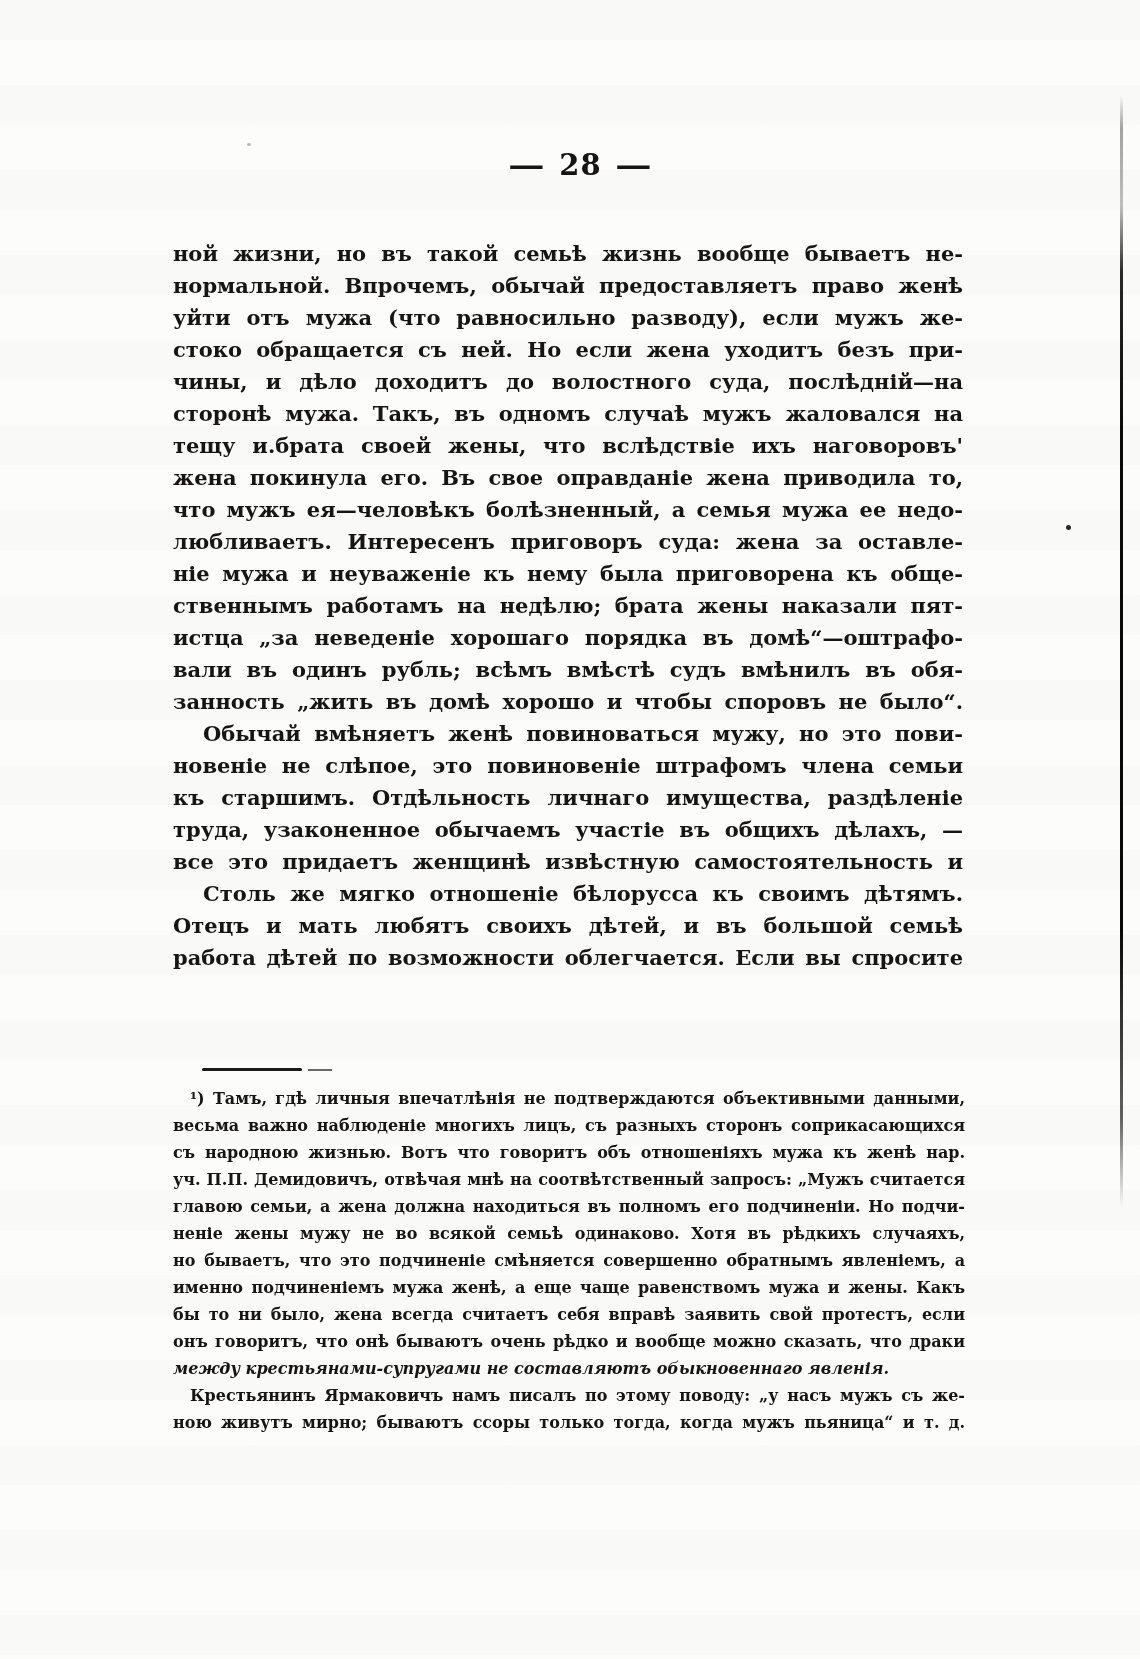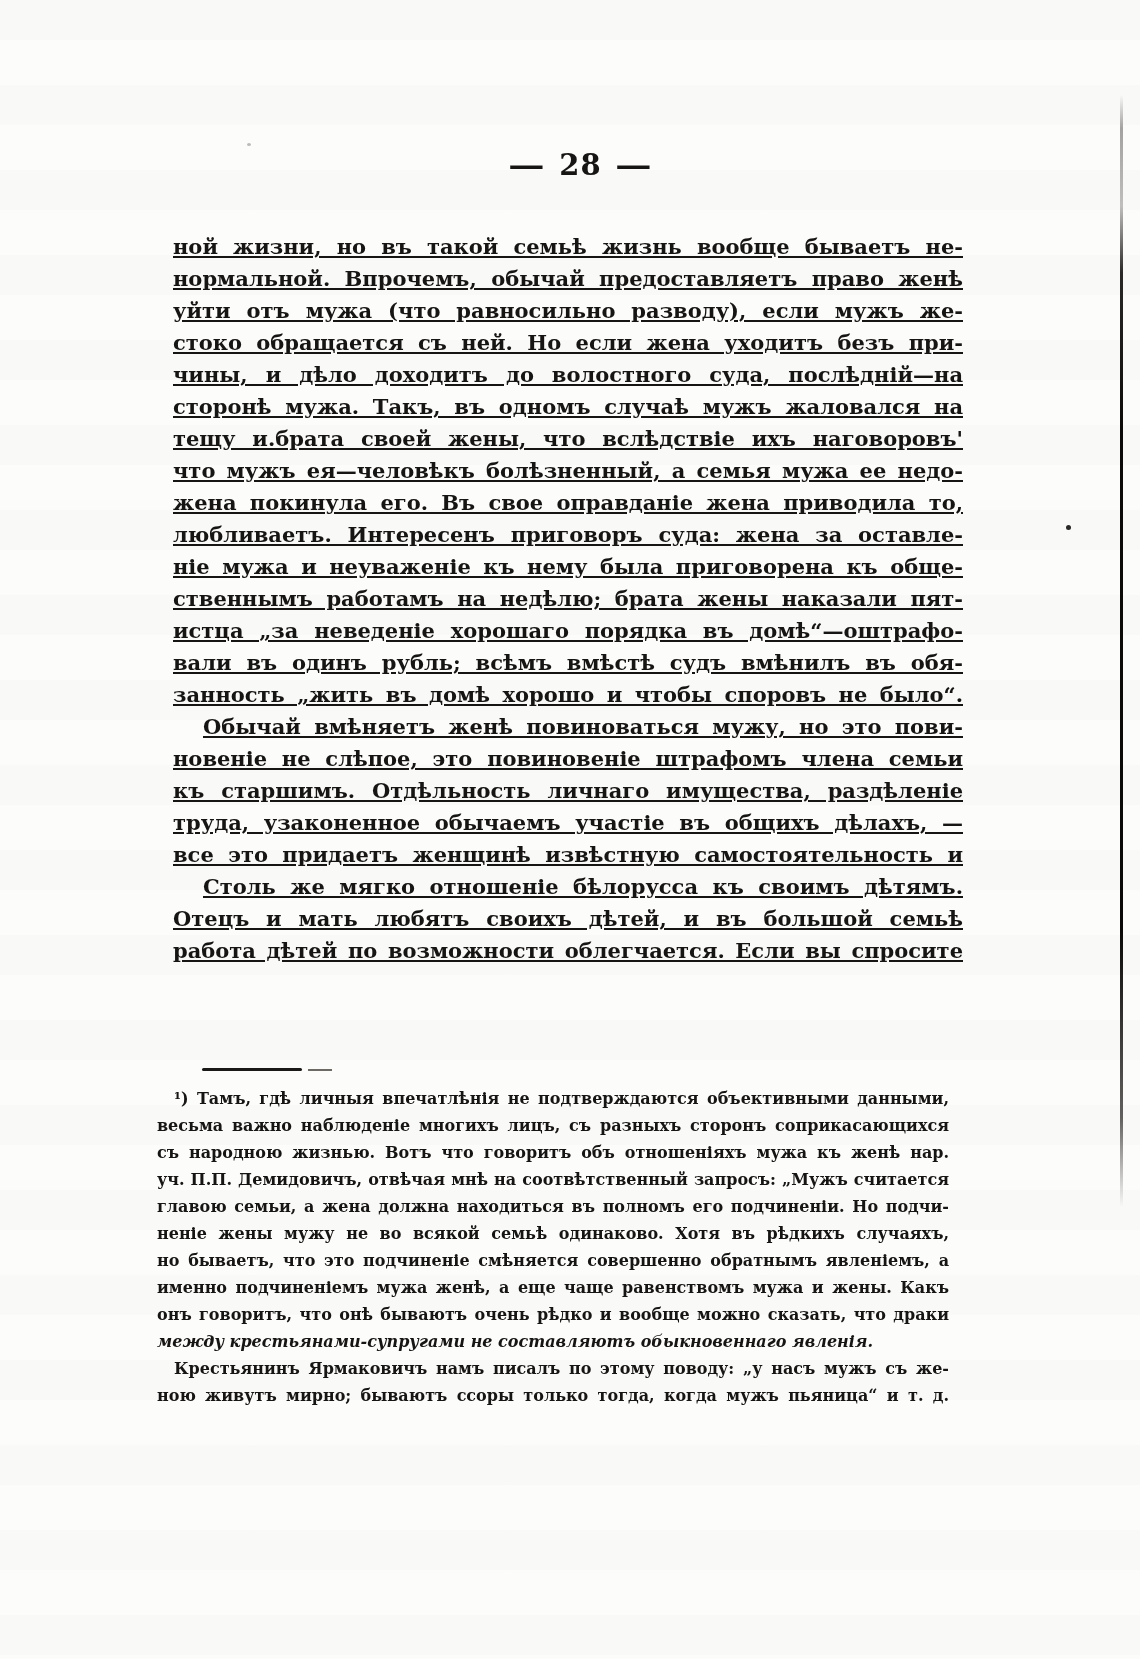--- a/index.html
+++ b/index.html
@@ -19,39 +19,39 @@
   .page-header{
     position:absolute;
     left:173px;top:148px;width:815px;
     display:flex;justify-content:center;align-items:center;gap:17px;
     font-size:29px;font-weight:700;line-height:34px;
     letter-spacing:1px;
   }
   .page-header .dash{font-weight:700;transform:scaleX(1.25);}
   .main-text{
     position:absolute;
-    left:173px;top:231px;width:790px;text-decoration:underline;
+    left:173px;top:238px;width:790px;
   }
   .main-text .line{
     font-size:21px;font-weight:700;line-height:32px;
     text-align:justify;text-align-last:justify;
     white-space:nowrap;
   }
   .main-text .line.indent{text-indent:30px;}
   .footnote-rule{
     position:absolute;left:202px;top:1068px;width:100px;height:3px;
     background:#1c1a18;border-radius:2px;
   }
   .footnote-rule .tail{
     position:absolute;left:106px;top:1px;width:24px;height:2px;
     background:#6d6a66;
   }
   .footnote{
     position:absolute;
-    left:157px;top:1085px;width:792px;
+    left:173px;top:1085px;width:792px;
   }
   .footnote .line{
     font-size:16px;font-weight:700;line-height:27px;
     text-align:justify;text-align-last:justify;
     white-space:nowrap;
   }
   .footnote .line.indent{text-indent:17px;}
   .footnote .line.short{text-align-last:left;font-style:italic;}
   .page-edge-line{
     position:absolute;left:1120px;top:95px;width:3px;height:1112px;
@@ -87,22 +87,22 @@
 
   <div class="main-text" id="main-text">
       <div class="para">
         <div class="line">ной жизни, но въ такой семьѣ жизнь вообще бываетъ не-</div>
         <div class="line">нормальной. Впрочемъ, обычай предоставляетъ право женѣ</div>
         <div class="line">уйти отъ мужа (что равносильно разводу), если мужъ же-</div>
         <div class="line">стоко обращается съ ней. Но если жена уходитъ безъ при-</div>
         <div class="line">чины, и дѣло доходитъ до волостного суда, послѣдній—на</div>
         <div class="line">сторонѣ мужа. Такъ, въ одномъ случаѣ мужъ жаловался на</div>
         <div class="line">тещу и.брата своей жены, что вслѣдствіе ихъ наговоровъ'</div>
+        <div class="line">жена покинула его. Въ свое оправданіе жена приводила то,</div>
         <div class="line">что мужъ ея—человѣкъ болѣзненный, а семья мужа ее недо-</div>
-        <div class="line">жена покинула его. Въ свое оправданіе жена приводила то,</div>
         <div class="line">любливаетъ. Интересенъ приговоръ суда: жена за оставле-</div>
         <div class="line">ніе мужа и неуваженіе къ нему была приговорена къ обще-</div>
         <div class="line">ственнымъ работамъ на недѣлю; брата жены наказали пят-</div>
         <div class="line">истца „за неведеніе хорошаго порядка въ домѣ“—оштрафо-</div>
         <div class="line">вали въ одинъ рубль; всѣмъ вмѣстѣ судъ вмѣнилъ въ обя-</div>
         <div class="line">занность „жить въ домѣ хорошо и чтобы споровъ не было“.</div>
       </div>
       <div class="para">
         <div class="line indent">Обычай вмѣняетъ женѣ повиноваться мужу, но это пови-</div>
         <div class="line">новеніе не слѣпое, это повиновеніе штрафомъ члена семьи</div>
@@ -124,20 +124,21 @@
   <div class="footnote" id="footnote-text">
       <div class="para">
         <div class="line indent">¹) Тамъ, гдѣ личныя впечатлѣнія не подтверждаются объективными данными,</div>
         <div class="line">весьма важно наблюденіе многихъ лицъ, съ разныхъ сторонъ соприкасающихся</div>
         <div class="line">съ народною жизнью. Вотъ что говоритъ объ  отношеніяхъ мужа къ женѣ нар.</div>
         <div class="line">уч. П.П. Демидовичъ, отвѣчая мнѣ на соотвѣтственный запросъ: „Мужъ считается</div>
         <div class="line">главою семьи, а жена должна находиться въ полномъ его подчиненіи. Но подчи-</div>
         <div class="line">неніе жены мужу не во всякой семьѣ одинаково. Хотя въ рѣдкихъ случаяхъ,</div>
         <div class="line">но бываетъ, что это подчиненіе смѣняется совершенно обратнымъ явленіемъ, а</div>
         <div class="line">именно подчиненіемъ мужа женѣ, а еще чаще равенствомъ мужа и жены. Какъ</div>
+        <div class="line">бы то ни было, жена всегда считаетъ себя вправѣ заявить свой протестъ, если</div>
         <div class="line">онъ говоритъ, что онѣ бываютъ очень рѣдко и вообще можно сказать, что драки</div>
         <div class="line short">между крестьянами-супругами не составляютъ обыкновеннаго явленія.</div>
       </div>
       <div class="para">
         <div class="line indent">Крестьянинъ Ярмаковичъ намъ писалъ по этому поводу: „у насъ мужъ съ же-</div>
         <div class="line">ною живутъ мирно; бываютъ ссоры только тогда, когда мужъ пьяница“ и т. д.</div>
       </div>
     </div>
 
   <div class="page-edge-line"></div>

